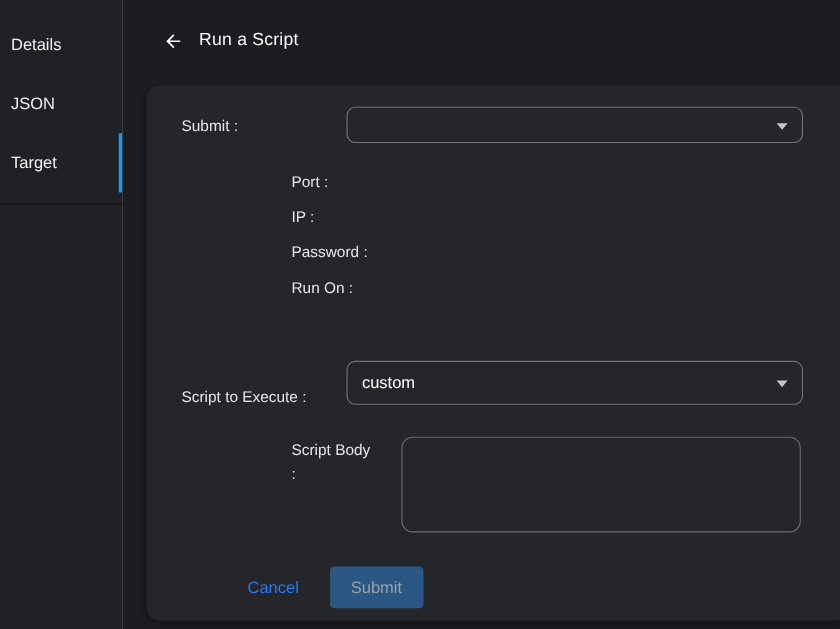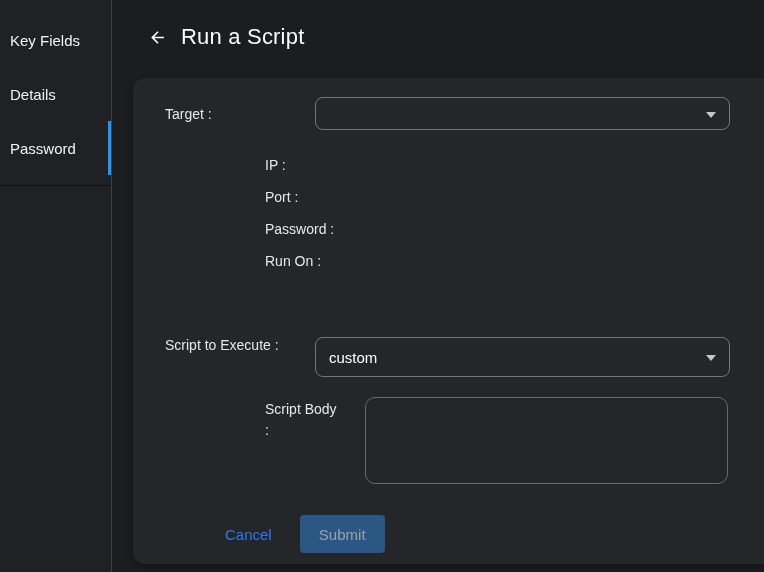--- a/index.html
+++ b/index.html
@@ -72,21 +72,21 @@
     width: 24px;
     height: 24px;
     display: flex;
     align-items: center;
     justify-content: center;
     cursor: pointer;
   }
   .back-btn svg { fill: #ffffff; }
   .title {
     margin: 0 0 0 12px;
-    font-size: 22px;
+    font-size: 16px;
     font-weight: 500;
     color: #fafafa;
     letter-spacing: 0.2px;
   }
 
   
   .card {
     position: relative;
     margin-left: 21px;
     height: 486px;
@@ -147,21 +147,21 @@
     display: block;
     height: 32px;
     line-height: 32px;
   }
 
   .row-script {
     position: absolute;
     top: 259px; left: 32px; right: 34px;
     height: 31px;
     display: flex;
-    align-items: flex-start;
+    align-items: flex-end;
   }
   .row-script .form-label { width: 150px; flex: 0 0 auto; }
   .row-script .select { height: 40px; }
 
   .row-body {
     position: absolute;
     top: 319px; left: 132px;
   }
   .script-body-label {
     position: absolute;
@@ -217,56 +217,56 @@
   }
 </style>
 </head>
 <body>
 
 <div class="app">
 
   <nav class="sidebar">
     <div class="tab-list">
       <div class="tab">
-        <span>Key Fields</span>
+        <span>Details</span>
       </div>
       <div class="tab">
-        <span>Details</span>
+        <span>JSON</span>
       </div>
       <div class="tab active">
-        <span>Password</span>
+        <span>Target</span>
         <span class="indicator"></span>
       </div>
     </div>
   </nav>
 
   <main class="main">
 
     <header class="header">
       <button class="back-btn">
         <svg width="19" height="19" viewBox="0 0 24 24">
           <path d="M20 11H7.83l5.59-5.59L12 4l-8 8 8 8 1.41-1.41L7.83 13H20v-2z"></path>
         </svg>
       </button>
       <h1 class="title">Run a Script</h1>
     </header>
 
     <section class="card">
 
       <div class="row-target">
-        <span class="form-label">Target :</span>
+        <span class="form-label">Submit :</span>
         <div class="select">
           <span class="select-value"></span>
           <span class="caret"></span>
         </div>
       </div>
 
       <div class="detail-labels">
+        <span class="form-label">Port :</span>
         <span class="form-label">IP :</span>
-        <span class="form-label">Port :</span>
         <span class="form-label">Password :</span>
         <span class="form-label">Run On :</span>
       </div>
 
       <div class="row-script">
         <span class="form-label">Script to Execute :</span>
         <div class="select">
           <span class="select-value">custom</span>
           <span class="caret"></span>
         </div>

